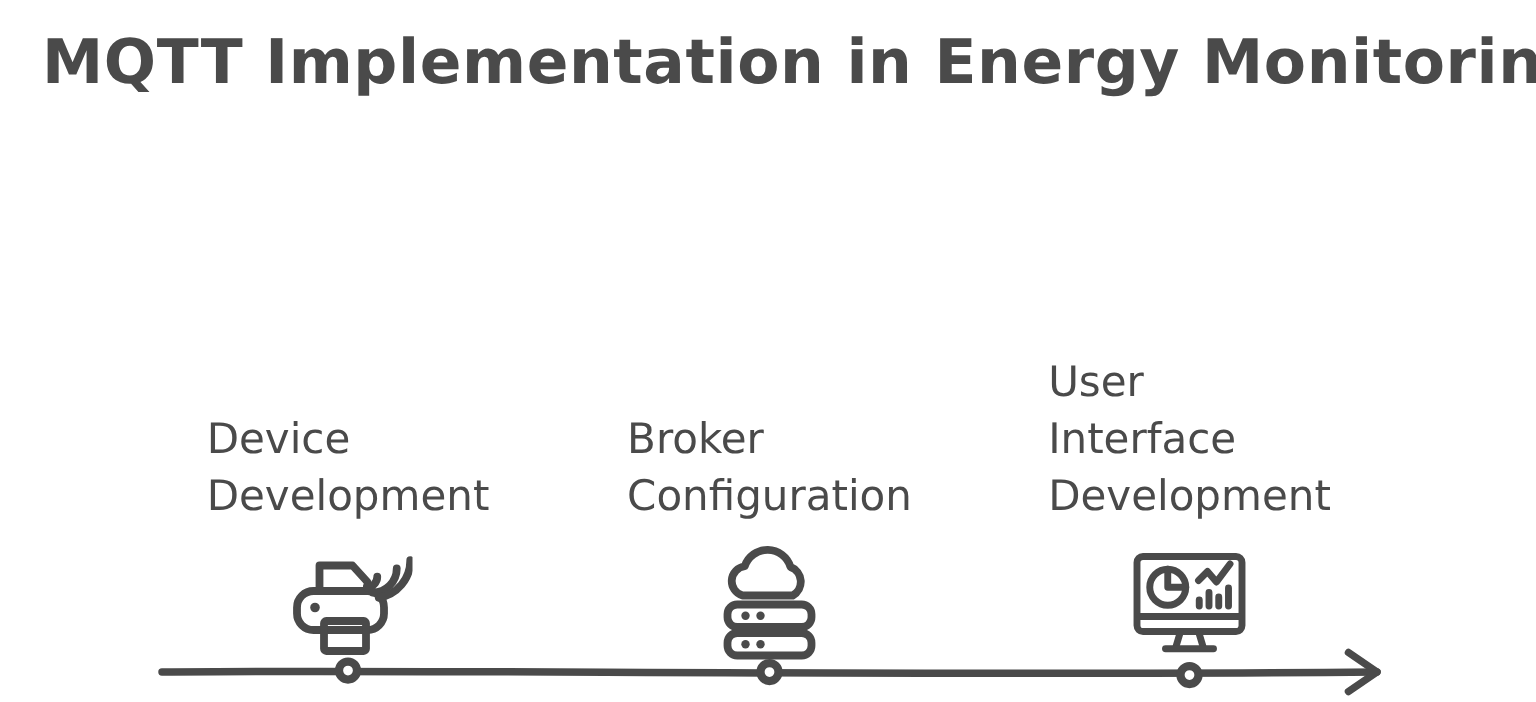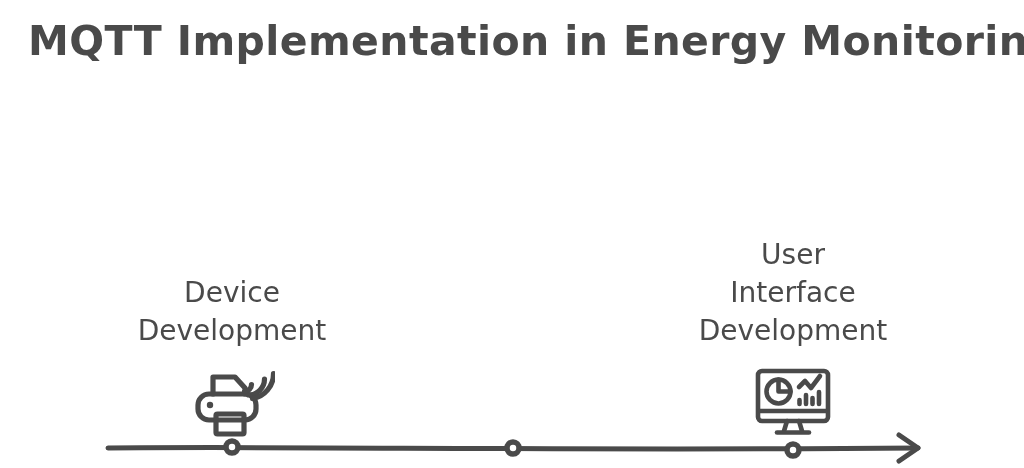--- a/index.html
+++ b/index.html
@@ -47,21 +47,20 @@
     display: flex;
     flex-direction: column;
     align-items: center;
     justify-content: flex-end;
   }
   .milestone-label {
     font-family: "DejaVu Sans", sans-serif;
     font-size: 28px;
     line-height: 1.36;
     color: #4a4a4a;
-    text-align: center;
     white-space: pre-line;
     margin-bottom: 12px;
   }
   .milestone-icon {
     width: 86px;
     height: 78px;
     display: block;
   }
   #axis {
     position: absolute;
@@ -95,20 +94,38 @@
           <rect x="27" y="52" width="28" height="20" rx="1.5"></rect>
 
           <path d="M58 30 A12 12 0 0 0 58 30"></path>
           <path d="M55.5 29.5 A7 7 0 0 0 62.5 22.5"></path>
           <path d="M59.5 33 A16 16 0 0 0 75.5 17"></path>
           <path d="M63.5 36.5 A25 25 0 0 0 84.5 11.5"></path>
         </svg>
       </span>
     </div>
 
+    <div class="milestone" style="left:363px;">
+      <div class="milestone-label">Broker
+Configuration</div>
+      <span class="milestone-icon">
+        <svg viewBox="0 0 86 78" width="86" height="78" fill="none" stroke="#4a4a4a" stroke-width="5.2" stroke-linecap="round" stroke-linejoin="round">
+
+          <path d="M25 35 A10 10 0 0 1 26.5 15.5 A16 16 0 0 1 57 16 A10.5 10.5 0 0 1 58.5 35 Z"></path>
+
+          <rect x="15" y="41" width="56" height="15" rx="6.5"></rect>
+          <circle cx="27" cy="48.5" r="2.8" fill="#4a4a4a" stroke="none"></circle>
+          <circle cx="37" cy="48.5" r="2.8" fill="#4a4a4a" stroke="none"></circle>
+
+          <rect x="15" y="60" width="56" height="15" rx="6.5"></rect>
+          <circle cx="27" cy="67.5" r="2.8" fill="#4a4a4a" stroke="none"></circle>
+          <circle cx="37" cy="67.5" r="2.8" fill="#4a4a4a" stroke="none"></circle>
+        </svg>
+      </span>
+    </div>
 
     <div class="milestone" style="left:643px;">
       <div class="milestone-label">User
 Interface
 Development</div>
       <span class="milestone-icon">
         <svg viewBox="0 0 86 78" width="86" height="78" fill="none" stroke="#4a4a4a" stroke-width="4.6" stroke-linecap="round" stroke-linejoin="round">
 
           <rect x="8" y="9" width="70" height="50" rx="4"></rect>
 

